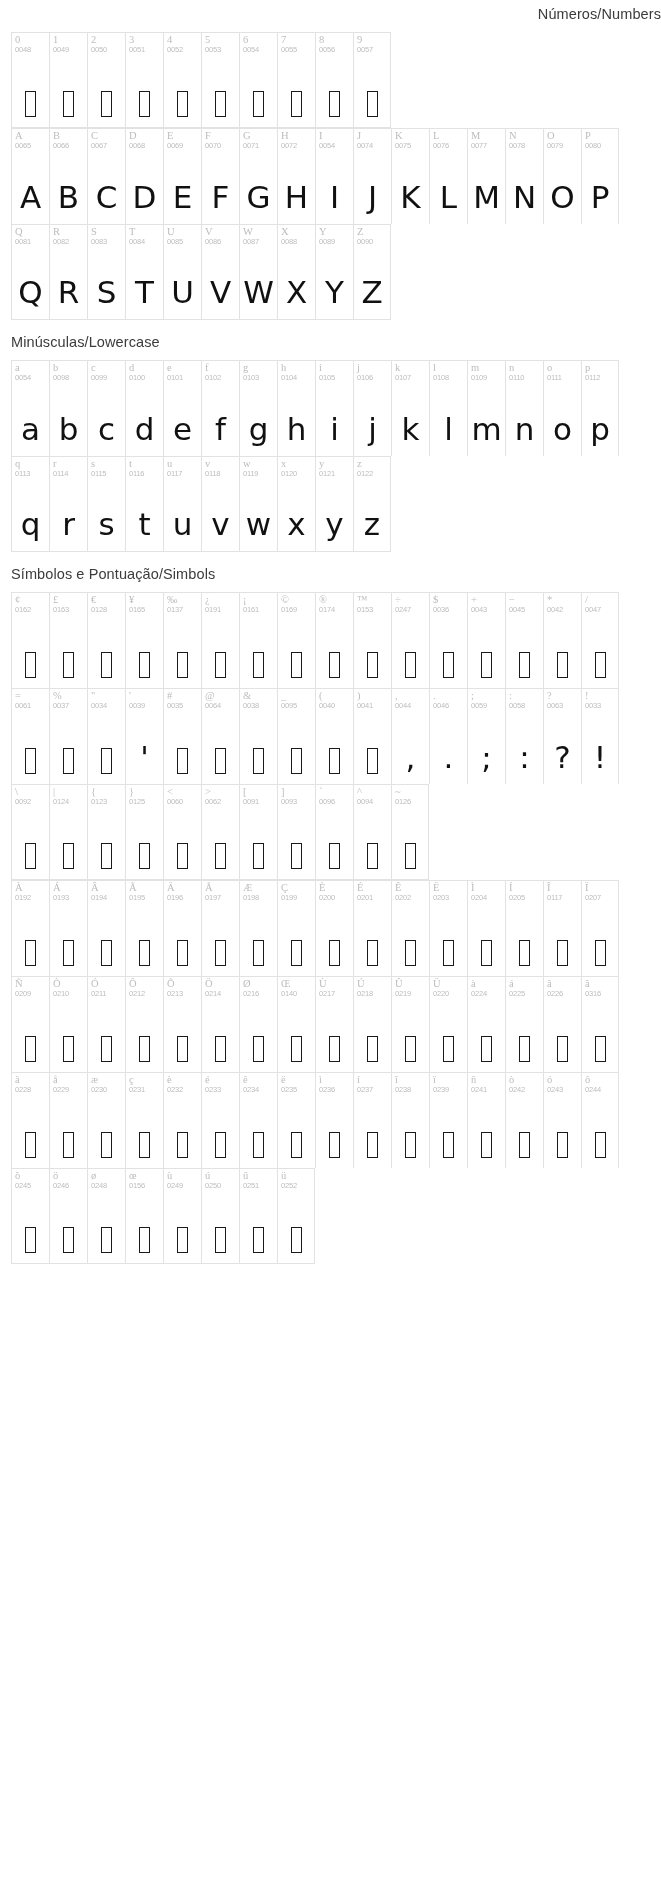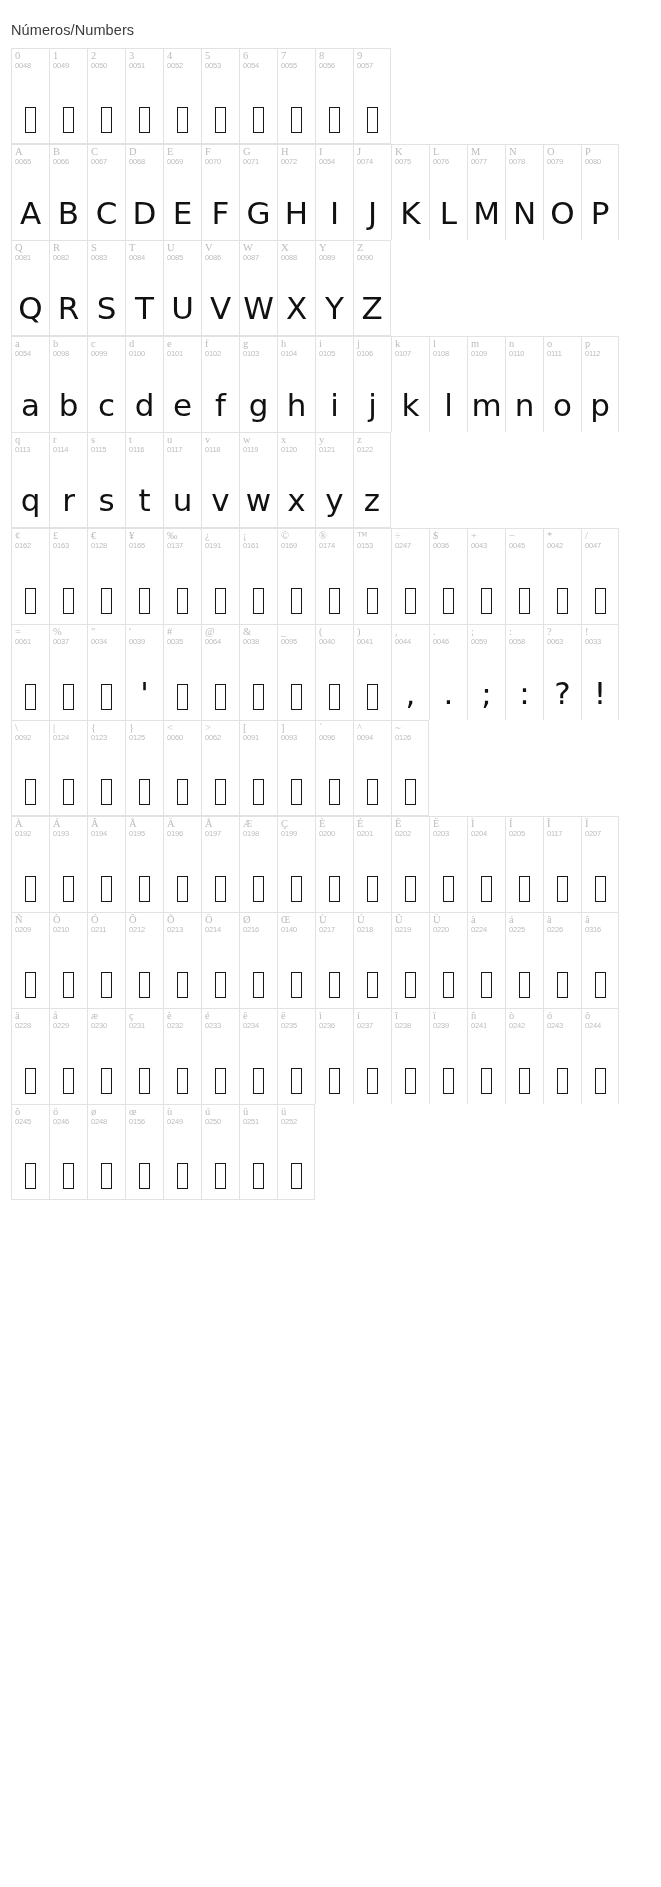--- a/index.html
+++ b/index.html
@@ -20,21 +20,22 @@
   }
   .section-title {
     font-size: 14.5px;
     color: #3b3b3b;
     font-weight: normal;
     margin: 0;
     padding: 14px 0 10px 11px;
     letter-spacing: 0.1px;
   }
   .section:first-child .section-title {
-    padding-top: 22px;
+    padding-top: 6px;
+    text-align: right;
   }
   .glyph-grid {
     display: flex;
     flex-wrap: wrap;
     margin-left: 11px;
     width: 636px;
   }
   .glyph-row {
     display: flex;
     flex-wrap: nowrap;
@@ -296,20 +297,21 @@
             </div>
             <div class="cell last-in-row">
               <div class="char-label">Z</div>
               <div class="code-label">0090</div>
               <div class="glyph hand">Z</div>
             </div>
           </div>
         </div>
       </div>
       <div class="section">
+        <div class="section-title">Minúsculas/Lowercase</div>
         <div class="glyph-grid">
           <div class="glyph-row">
             <div class="cell">
               <div class="char-label">a</div>
               <div class="code-label">0054</div>
               <div class="glyph hand">a</div>
             </div>
             <div class="cell">
               <div class="char-label">b</div>
               <div class="code-label">0098</div>
@@ -434,20 +436,21 @@
             </div>
             <div class="cell last-in-row">
               <div class="char-label">z</div>
               <div class="code-label">0122</div>
               <div class="glyph hand">z</div>
             </div>
           </div>
         </div>
       </div>
       <div class="section">
+        <div class="section-title">Símbolos e Pontuação/Simbols</div>
         <div class="glyph-grid">
           <div class="glyph-row">
             <div class="cell">
               <div class="char-label">¢</div>
               <div class="code-label">0162</div>
               <div class="glyph tofu"><span class="tofu-box"></span></div>
             </div>
             <div class="cell">
               <div class="char-label">£</div>
               <div class="code-label">0163</div>

